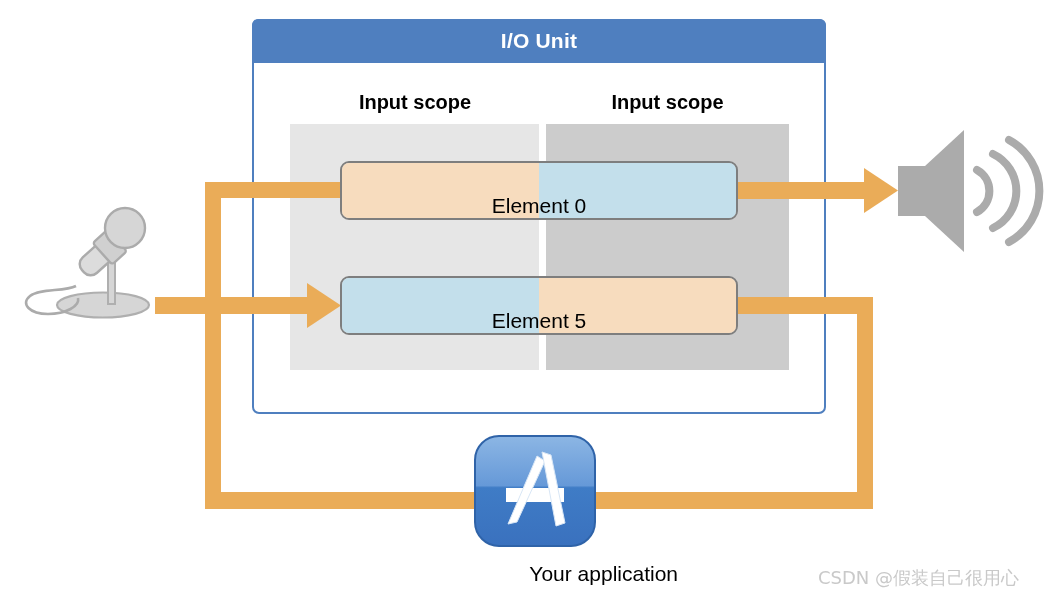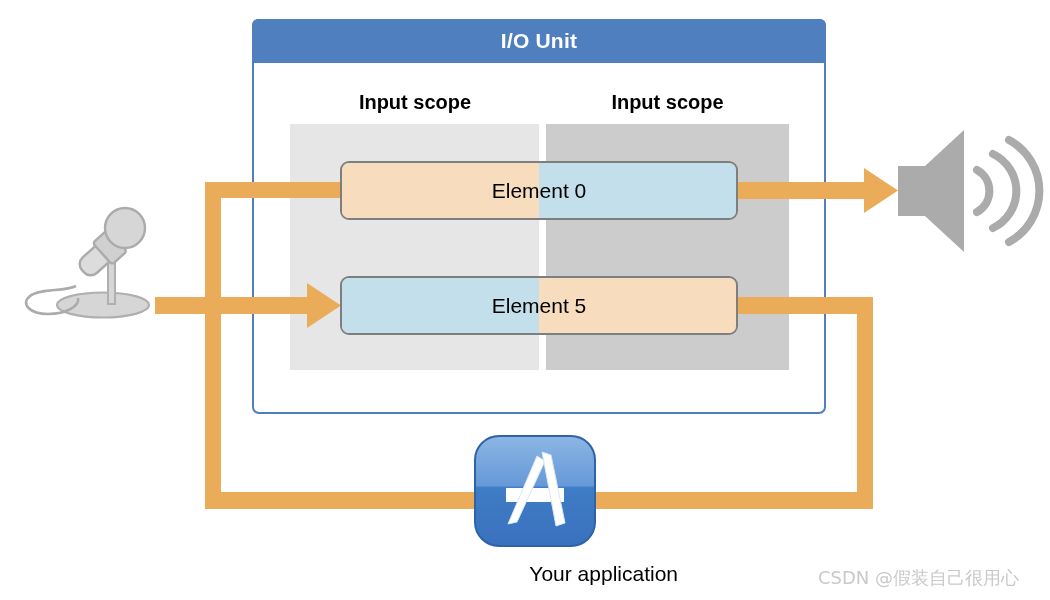--- a/index.html
+++ b/index.html
@@ -75,21 +75,21 @@
 
   
   .element-box {
     position: absolute;
     left: 340px; width: 398px; height: 59px;
     border: 2.5px solid #7E7E7E;
     border-radius: 9px;
     z-index: 3;
     overflow: hidden;
     display: flex;
-    align-items: center;
+    align-items: flex-end;
     justify-content: center;
   }
   #element-0 { top: 161px; }
   #element-1 { top: 276px; }
   .element-half {
     position: absolute;
     top: 0; height: 100%; width: 50%;
   }
   .element-half.left  { left: 0; }
   .element-half.right { right: 0; }

